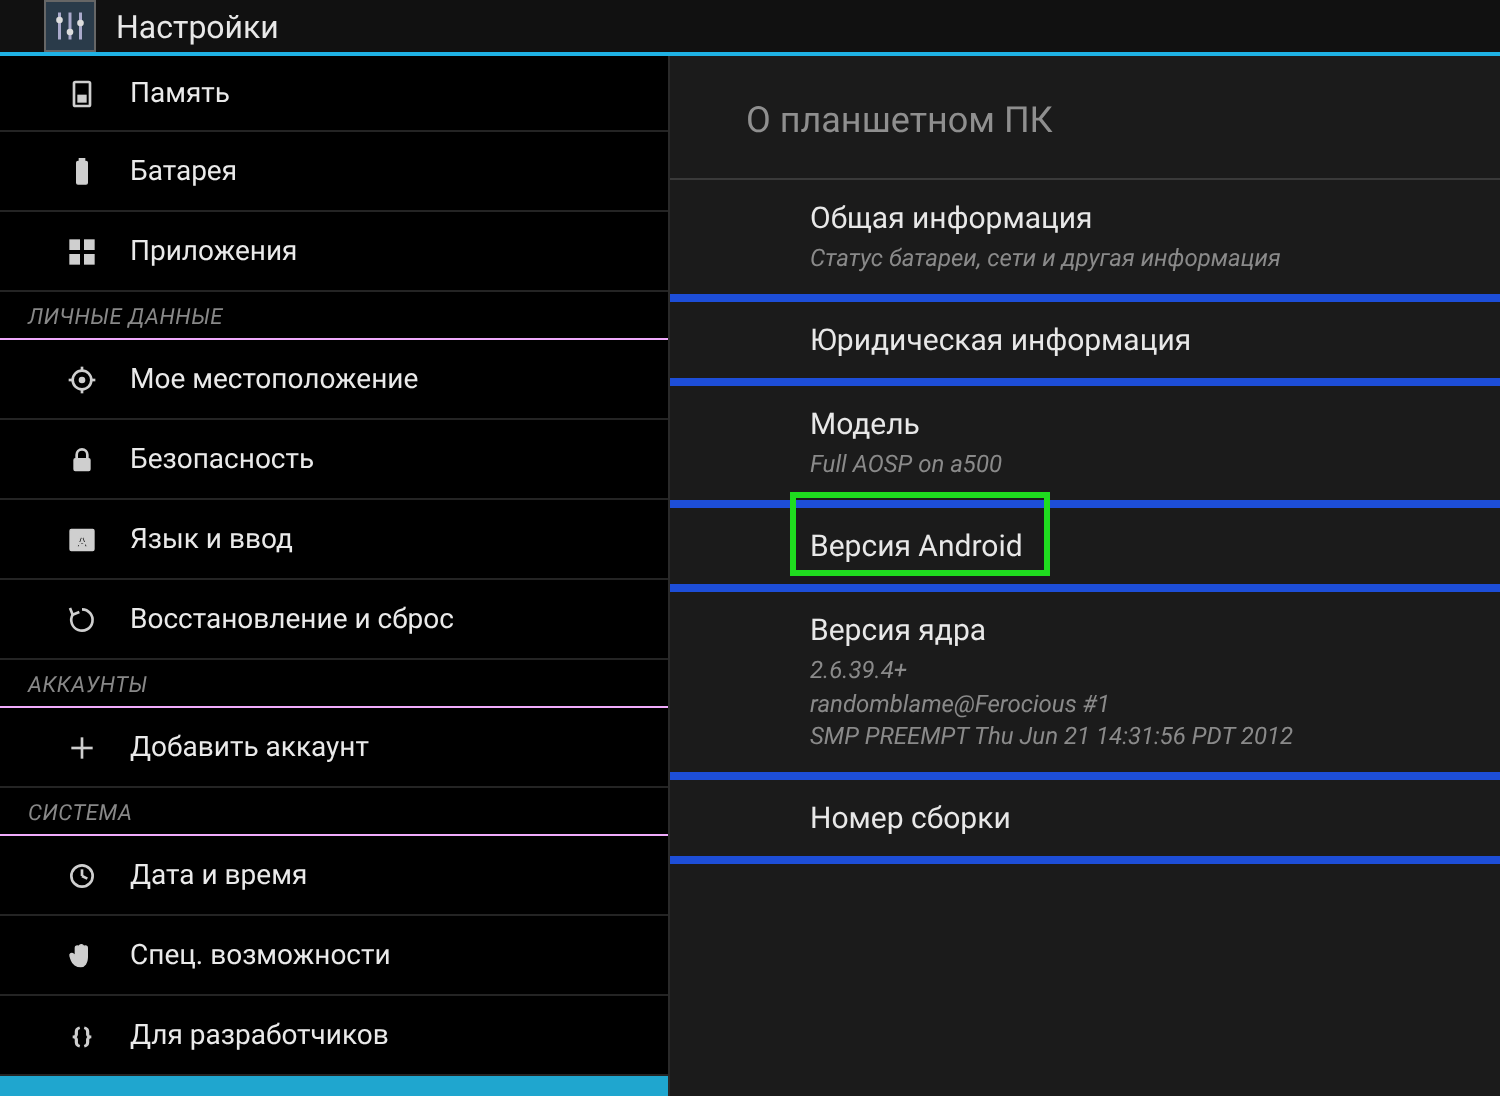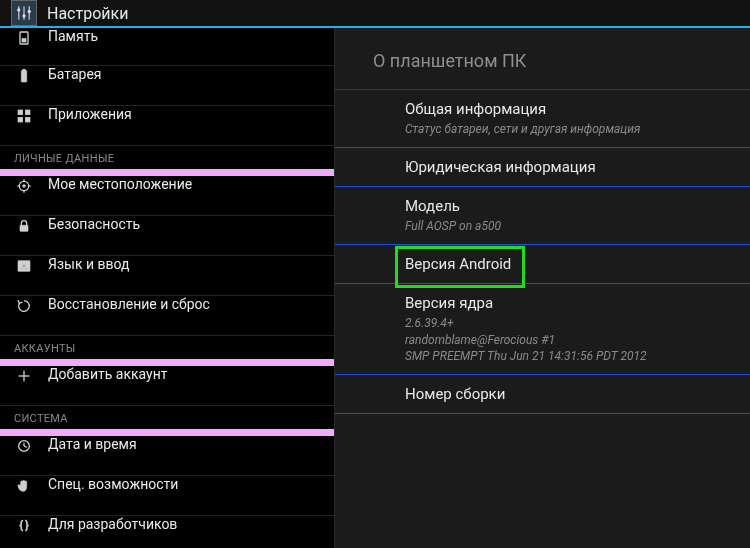--- a/index.html
+++ b/index.html
@@ -4,21 +4,21 @@
 <style>
   * { margin: 0; padding: 0; box-sizing: border-box; }
   html, body { width: 750px; height: 548px; overflow: hidden; background: #000; font-family: Roboto, "Segoe UI", Arial, sans-serif; color: #fff; }
   .app { width: 750px; height: 548px; display: flex; flex-direction: column; }
 
   .header {
     height: 36px;
     display: flex; align-items: center;
     background: #111;
     border-bottom: 2px solid #1fb2e5;
-    padding-left: 11px;
+    padding-left: 22px;
   }
   .header .app-icon {
     width: 26px; height: 26px;
     background: #2a3b4a;
     border: 1px solid #666;
     display: flex; align-items: center; justify-content: center;
     margin-right: 10px;
   }
   .header .title { font-size: 16px; color: #e8e8e8; }
 
@@ -33,26 +33,27 @@
     flex: 1;
     background: #1b1b1b;
     padding: 0;
     overflow-y: hidden;
   }
 
   .side-section-header {
     font-size: 11px; color: #888;
     padding: 6px 14px 4px;
     letter-spacing: 0.3px;
-    border-bottom: 7px solid #f0abfc;
+    border-bottom: 1px solid #f0abfc;
+    font-style: italic;
   }
   .side-item {
-    display: flex; align-items: flex-start;
+    display: flex; align-items: center;
     height: 40px;
-    padding: 0 14px;
+    padding: 0 31px;
     border-bottom: 1px solid #242424;
     color: #eaeaea; font-size: 14px;
     cursor: pointer;
   }
   .side-item.first { height: 38px; }
   .side-item .ic {
     width: 20px; height: 20px;
     margin-right: 14px;
     display: flex; align-items: center; justify-content: center;
     flex-shrink: 0;
@@ -63,21 +64,21 @@
   }
   .side-item:not(.selected) svg { fill: #cfcfcf; stroke: #cfcfcf; }
 
   .panel-title {
     font-size: 18px; color: #8f8f8f;
     padding: 22px 38px 18px;
   }
   .panel-sep { height: 1px; background: #3a3a3a; margin: 0; }
   .entry {
     padding: 10px 0 10px 70px;
-    border-bottom: 1px solid #1d4ed8;
+    border-bottom: 4px solid #1d4ed8;
     cursor: pointer;
   }
   .entry .t { font-size: 15px; color: #e8e8e8; }
   .entry .s { font-size: 12px; color: #8a8a8a; margin-top: 3px; line-height: 1.35; white-space: pre-line; font-style: italic; }
 
   .highlight-box {
     position: absolute;
     border: 3px solid #1fdc1f;
     pointer-events: none;
   }

